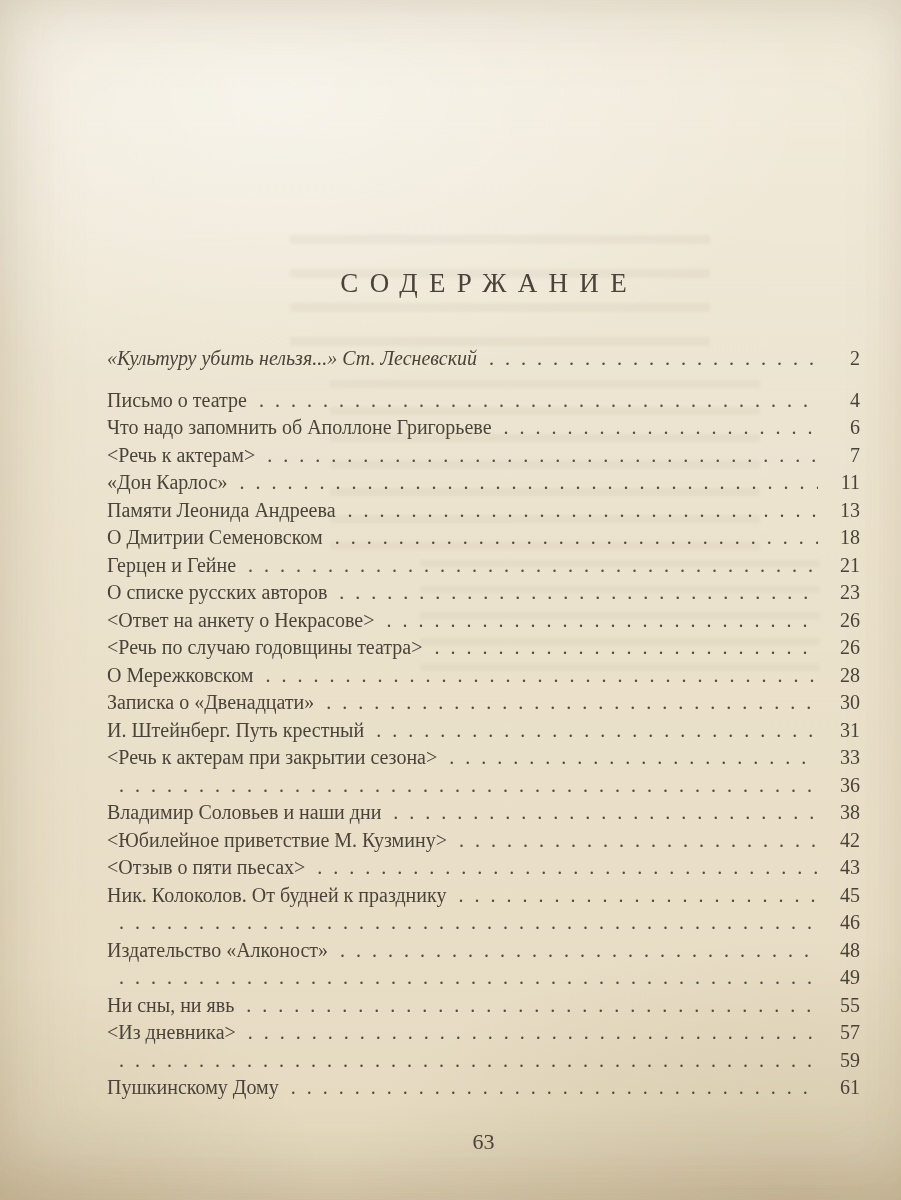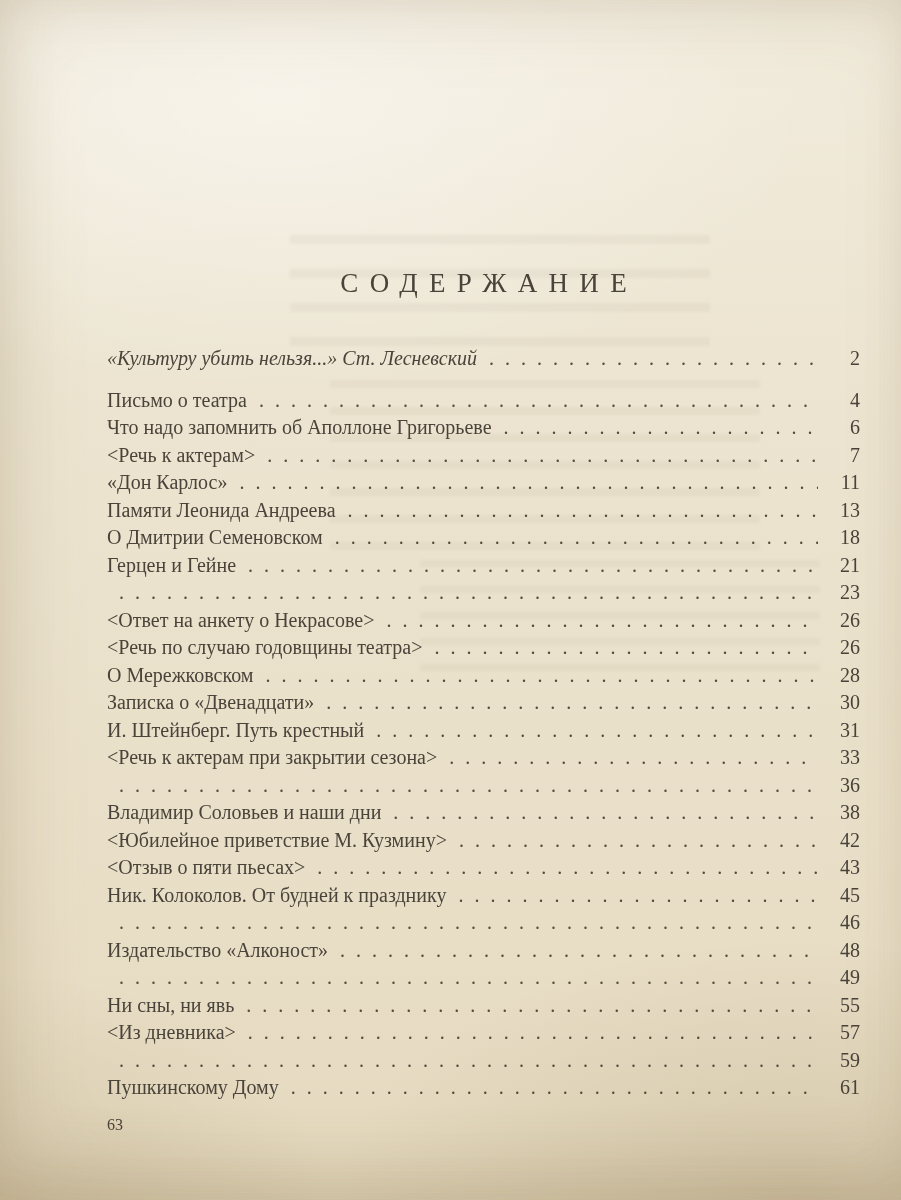--- a/index.html
+++ b/index.html
@@ -104,22 +104,23 @@
     word-spacing: 4px;
     letter-spacing: 1px;
     color: #544c41;
   }
   .pnum {
     flex: 0 0 auto;
     min-width: 34px;
     text-align: right;
   }
   .footer {
-    margin-top: 14px;
-    font-size: 16px;
+    margin-top: 27px;
+    text-align: center;
+    font-size: 22px;
   }
 </style>
 </head>
 <body>
 
 <div class="paper">
   <div class="showthrough st-a"></div>
   <div class="showthrough st-b"></div>
   <div class="showthrough st-c"></div>
 
@@ -127,21 +128,21 @@
     <h1 class="heading">СОДЕРЖАНИЕ</h1>
 
     <div class="toc" id="toc-list">
   <div class="toc-row first italic">
     <span class="title">«Культуру убить нельзя...» Ст. Лесневский</span>
     <span class="dots">. . . . . . . . . . . . . . . . . . . . . . . . . . . . . . . . . . . . . . . . . . . . . . . . . . . . . . . . . . . . </span>
     <span class="pnum">2</span>
   </div>
 
   <div class="toc-row">
-    <span class="title">Письмо о театра</span>
+    <span class="title">Письмо о театре</span>
     <span class="dots">. . . . . . . . . . . . . . . . . . . . . . . . . . . . . . . . . . . . . . . . . . . . . . . . . . . . . . . . . . . . </span>
     <span class="pnum">4</span>
   </div>
 
   <div class="toc-row">
     <span class="title">Что надо запомнить об Аполлоне Григорьеве</span>
     <span class="dots">. . . . . . . . . . . . . . . . . . . . . . . . . . . . . . . . . . . . . . . . . . . . . . . . . . . . . . . . . . . . </span>
     <span class="pnum">6</span>
   </div>
 
@@ -169,20 +170,21 @@
     <span class="pnum">18</span>
   </div>
 
   <div class="toc-row">
     <span class="title">Герцен и Гейне</span>
     <span class="dots">. . . . . . . . . . . . . . . . . . . . . . . . . . . . . . . . . . . . . . . . . . . . . . . . . . . . . . . . . . . . </span>
     <span class="pnum">21</span>
   </div>
 
   <div class="toc-row">
+    <span class="title">О списке русских авторов</span>
     <span class="dots">. . . . . . . . . . . . . . . . . . . . . . . . . . . . . . . . . . . . . . . . . . . . . . . . . . . . . . . . . . . . </span>
     <span class="pnum">23</span>
   </div>
 
   <div class="toc-row">
     <span class="title">&lt;Ответ на анкету о Некрасове&gt;</span>
     <span class="dots">. . . . . . . . . . . . . . . . . . . . . . . . . . . . . . . . . . . . . . . . . . . . . . . . . . . . . . . . . . . . </span>
     <span class="pnum">26</span>
   </div>
 

